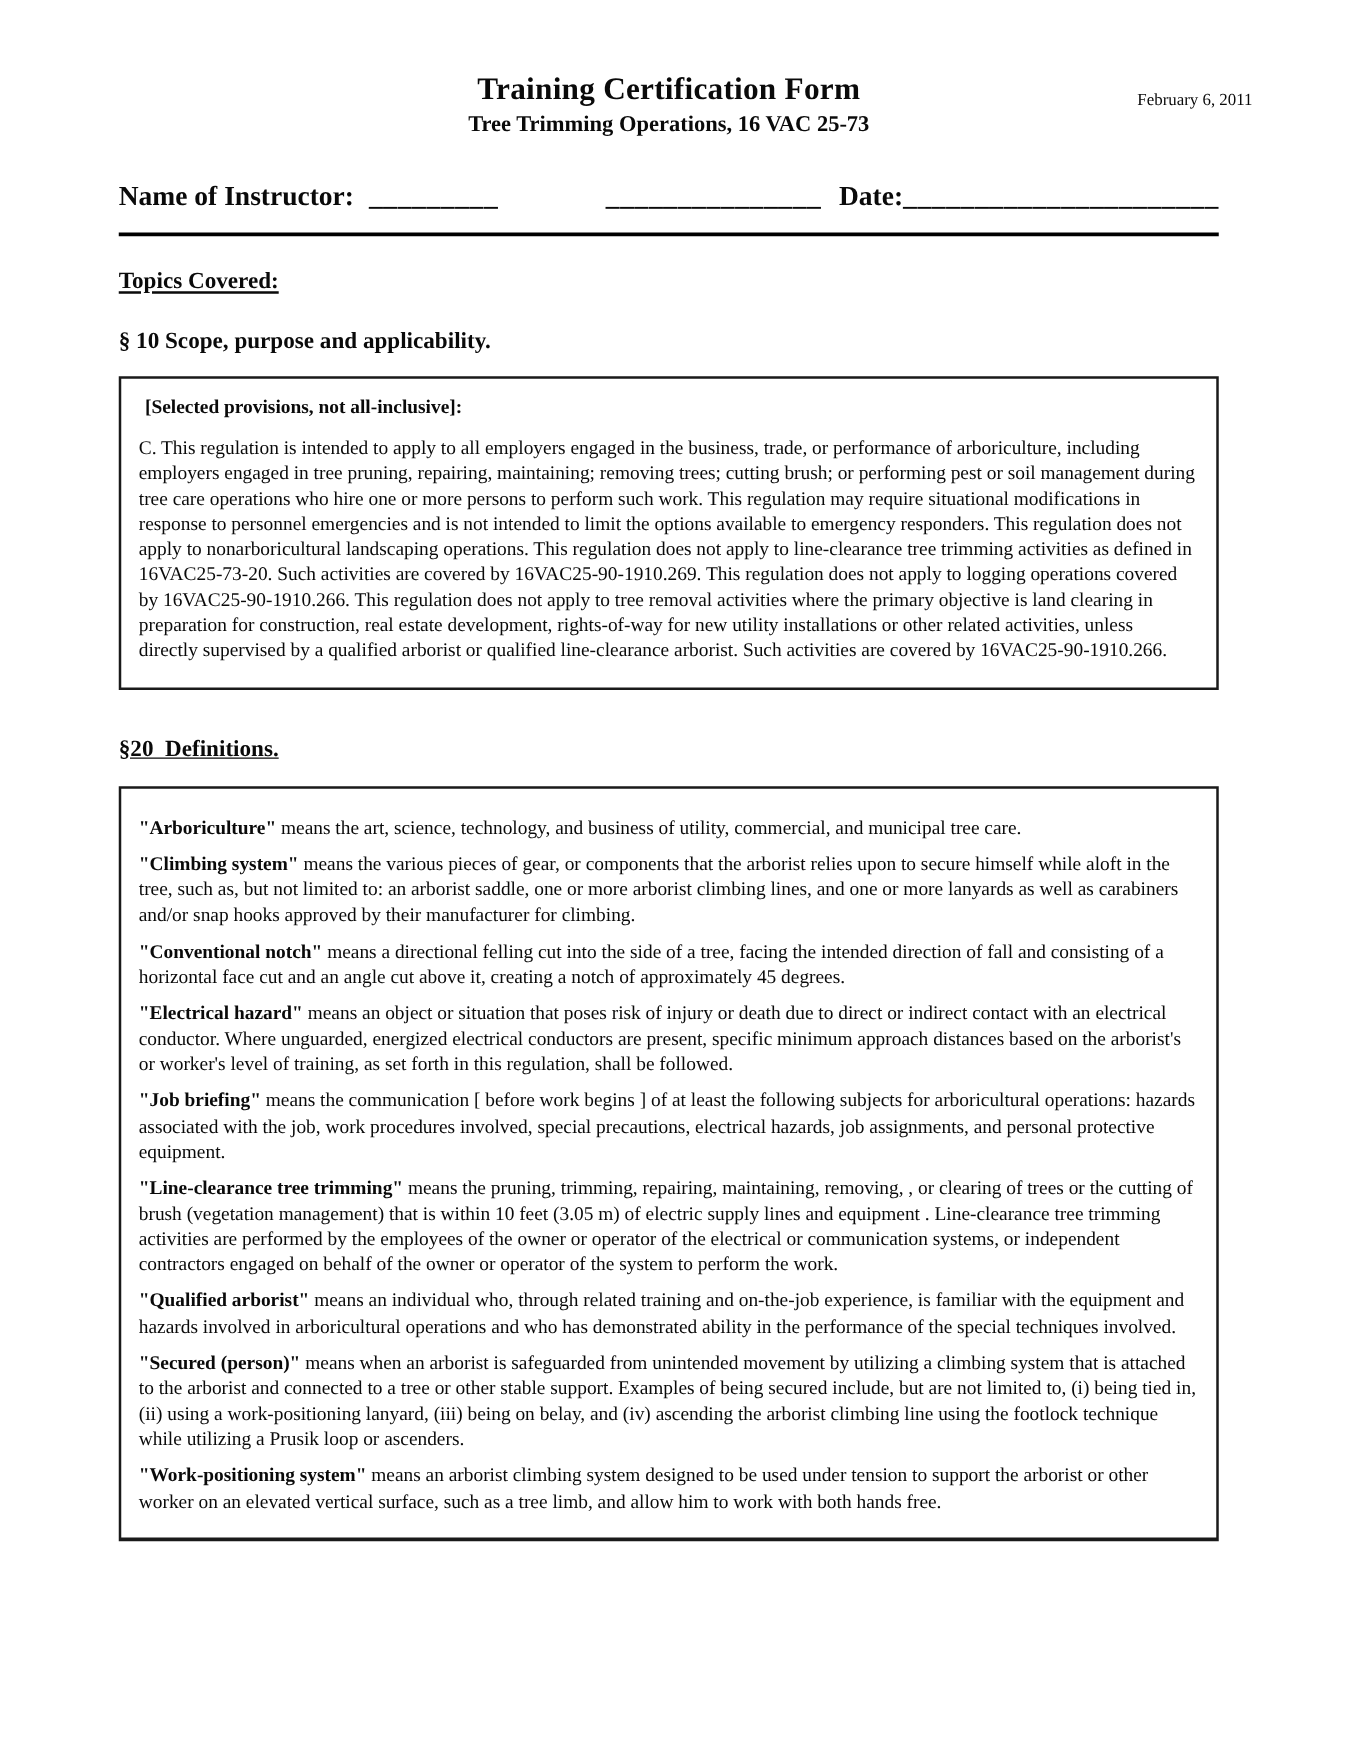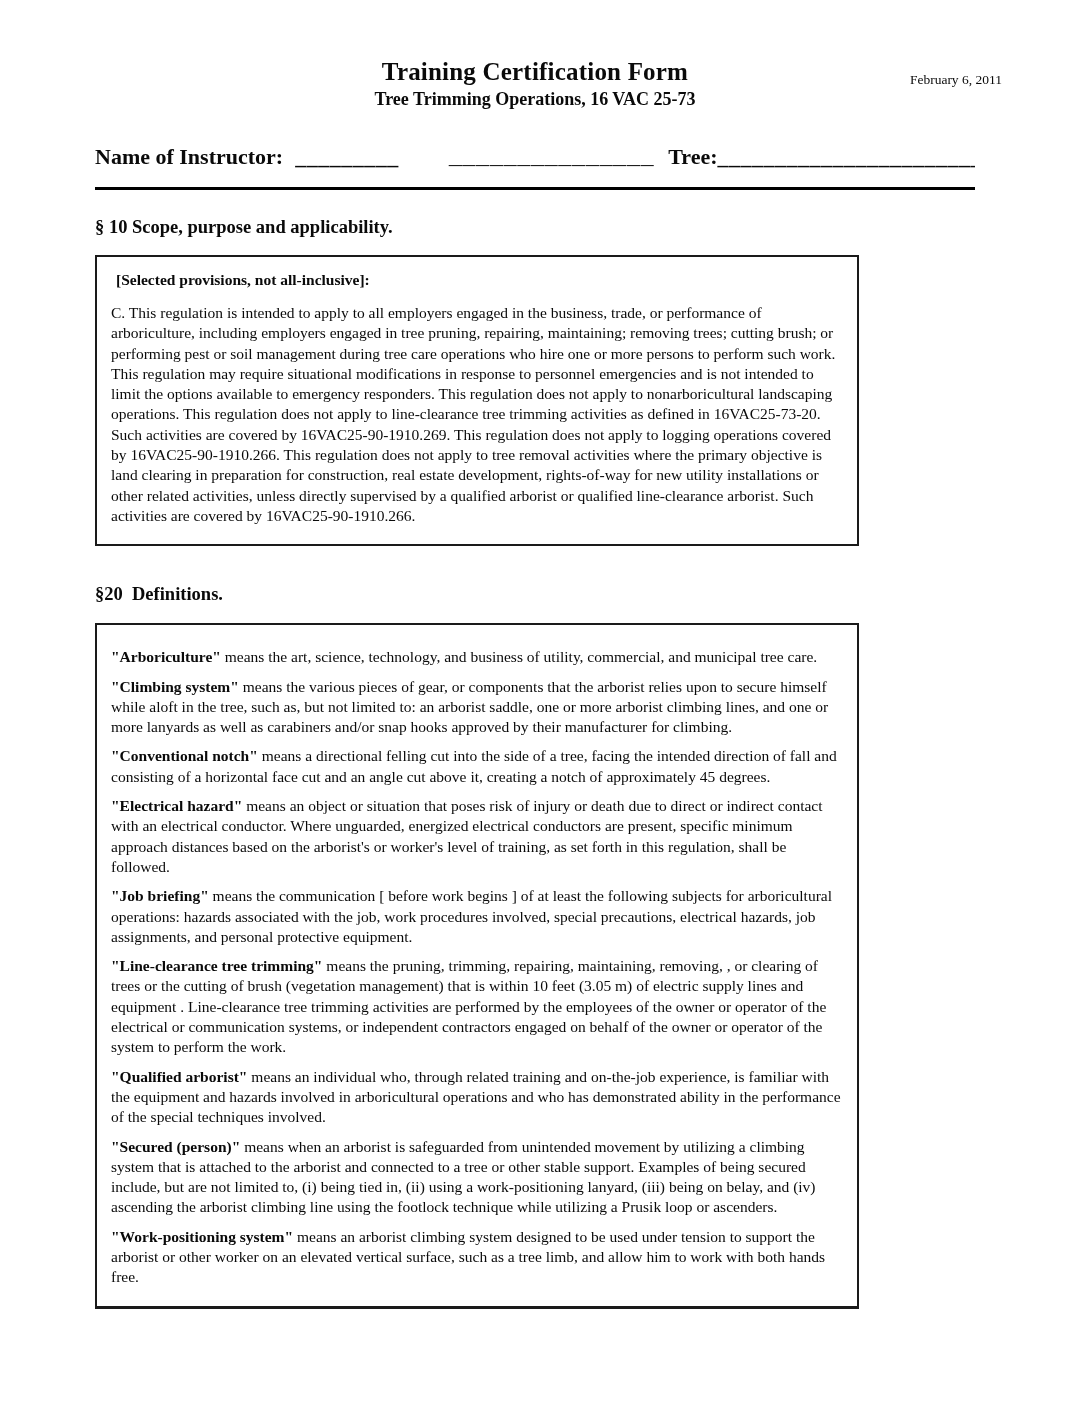--- a/index.html
+++ b/index.html
@@ -35,81 +35,82 @@
     display: flex;
     align-items: baseline;
     border-bottom: 3px solid #000;
     font-size: 22px; font-weight: bold;
     white-space: nowrap;
     overflow: hidden;
     padding-bottom: 16px;
   }
   .instructor-line .blank { font-weight: bold; letter-spacing: 0.5px; }
   .blank-1 { margin-left: 12px; }
-  .blank-2 { margin-left: 50px; font-family: Liberation Mono, monospace; }
+  .blank-2 { margin-left: 86px; }
   .date-label { margin-left: 14px; }
   .blank-3 { flex: 1; overflow: hidden; }
   .topics-heading {
     margin-top: 26px;
     font-size: 18.5px; font-weight: bold;
     text-decoration: underline;
     text-decoration-thickness: 2px;
     text-underline-offset: 3px;
   }
   .section-heading {
     margin-top: 27px;
     font-size: 18.5px; font-weight: bold;
     white-space: pre-wrap;
   }
   .rule-box {
     margin-top: 17px;
     border: 2px solid #1a1a1a;
     padding: 14px 16px 18px 14px;
-    width: 764px;
+    width: 880px;
   }
   .rule-box.definitions { border-bottom-width: 3px; margin-top: 18px; }
   .box-label {
     font-size: 15.5px; font-weight: bold;
     padding-left: 5px;
   }
   .box-body {
     margin-top: 14px;
     font-size: 15.5px;
     line-height: 20.3px;
     white-space: pre-wrap;
   }
   .definition {
     margin-top: 9px;
     font-size: 15.5px;
     line-height: 20.3px;
   }
   .definition:first-of-type { margin-top: 8px; }
   .definition .term { font-weight: bold; }
-  .section-20 { margin-top: 38px; }
+  .section-20 { margin-top: 38px; text-decoration: underline; }
 </style>
 </head>
 <body>
 
 <div class="page">
 
   <div class="header-date">February 6, 2011</div>
 
   <div class="title-block">
     <div class="doc-title">Training Certification Form</div>
     <div class="doc-subtitle">Tree Trimming Operations, 16 VAC 25-73</div>
   </div>
 
   <div class="instructor-line">
     <span>Name of Instructor:</span>
     <span class="blank blank-1">_________</span>
     <span class="blank blank-2">_______________</span>
-    <span class="date-label">Tree:</span>
+    <span class="date-label">Date:</span>
     <span class="blank blank-3">___________________________</span>
   </div>
 
+  <div class="topics-heading">Topics Covered:</div>
 
   <div class="section-heading">§ 10 Scope, purpose and applicability.</div>
 
   <div class="rule-box">
     <div class="box-label">[Selected provisions, not all-inclusive]:</div>
     <div class="box-body">C. This regulation is intended to apply to all employers engaged in the business, trade, or performance of arboriculture, including employers engaged in tree pruning, repairing, maintaining; removing trees; cutting brush; or performing pest or soil management during tree care operations who hire one or more persons to perform such work. This regulation may require situational modifications in response to personnel emergencies and is not intended to limit the options available to emergency responders. This regulation does not apply to nonarboricultural landscaping operations. This regulation does not apply to line-clearance tree trimming activities as defined in 16VAC25-73-20. Such activities are covered by 16VAC25-90-1910.269. This regulation does not apply to logging operations covered by 16VAC25-90-1910.266. This regulation does not apply to tree removal activities where the primary objective is land clearing in preparation for construction, real estate development, rights-of-way for new utility installations or other related activities, unless directly supervised by a qualified arborist or qualified line-clearance arborist. Such activities are covered by 16VAC25-90-1910.266.</div>
   </div>
 
   <div class="section-heading section-20">§20  Definitions.</div>
 

